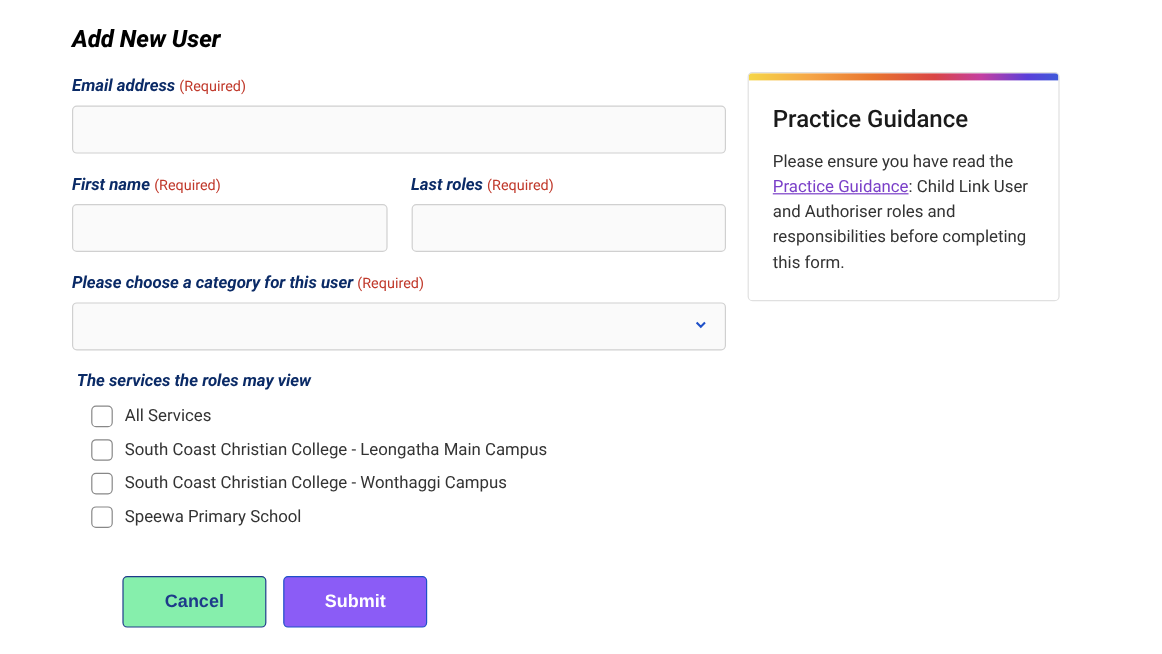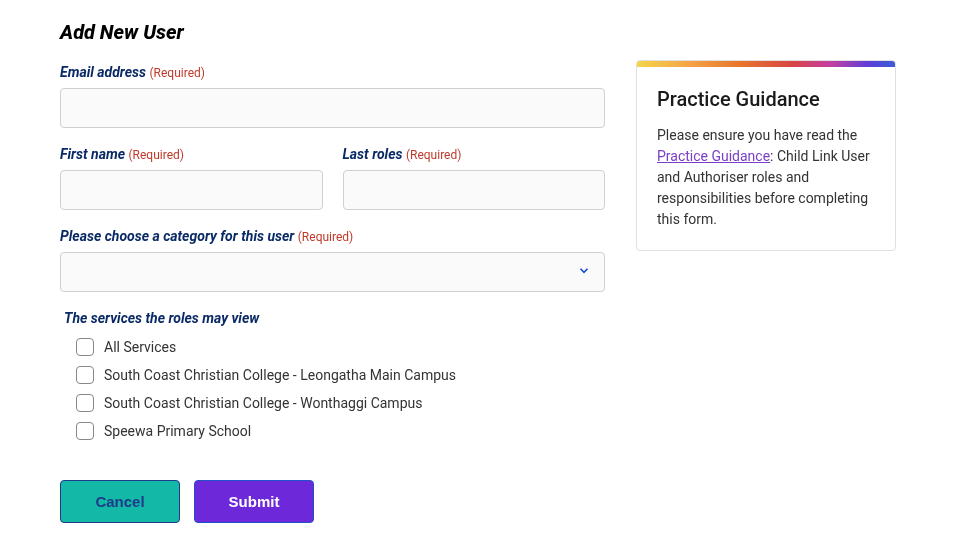--- a/index.html
+++ b/index.html
@@ -12,21 +12,21 @@
     }
     .page-title {
       font-size: 20px;
       font-weight: 800;
       margin-bottom: 20px;
       color: #000;
       font-style: italic;
     }
     .layout {
       display: flex;
-      gap: 31px;
+      gap: 18px;
     }
     .form-col {
       flex: 1;
       max-width: 545px;
     }
     .side-col {
       width: 260px;
       flex-shrink: 0;
     }
     .field-group {
@@ -121,26 +121,27 @@
     .btn {
       padding: 12px 30px;
       font-size: 15px;
       font-weight: 700;
       border-radius: 4px;
       cursor: pointer;
       min-width: 120px;
       text-align: center;
     }
     .btn-secondary {
-      background: #14b8a6;
+      background: #86efac;
       color: #1e3a8a;
       border: 1.5px solid #1e3a8a;
+      margin-left: 42px;
     }
     .btn-primary {
-      background: #6d28d9;
+      background: #8b5cf6;
       color: #fff;
       border: 1.5px solid #1e50c8;
     }
     .guidance-box {
       border: 1px solid #e0e0e0;
       border-radius: 4px;
       overflow: hidden;
       margin-top: -4px;
     }
     .guidance-bar {

